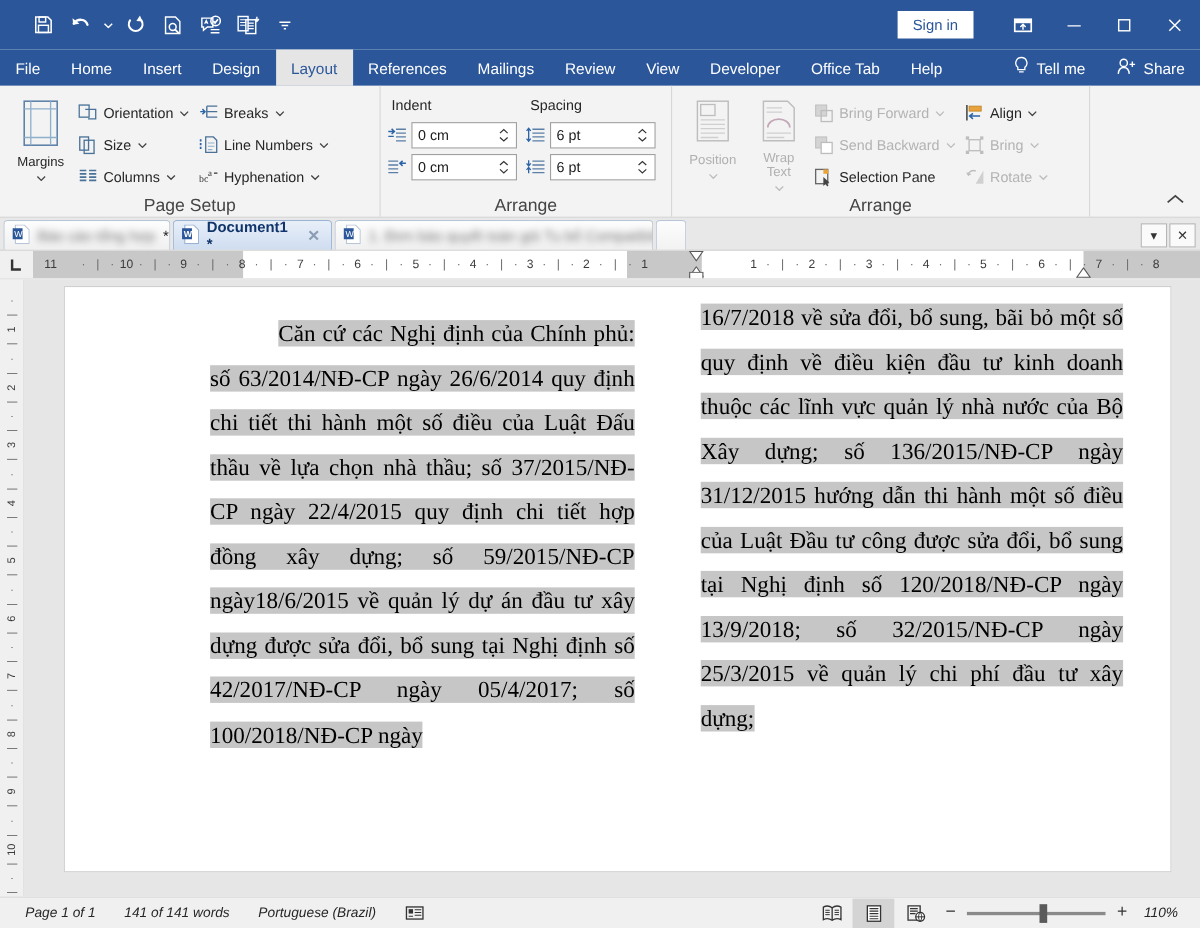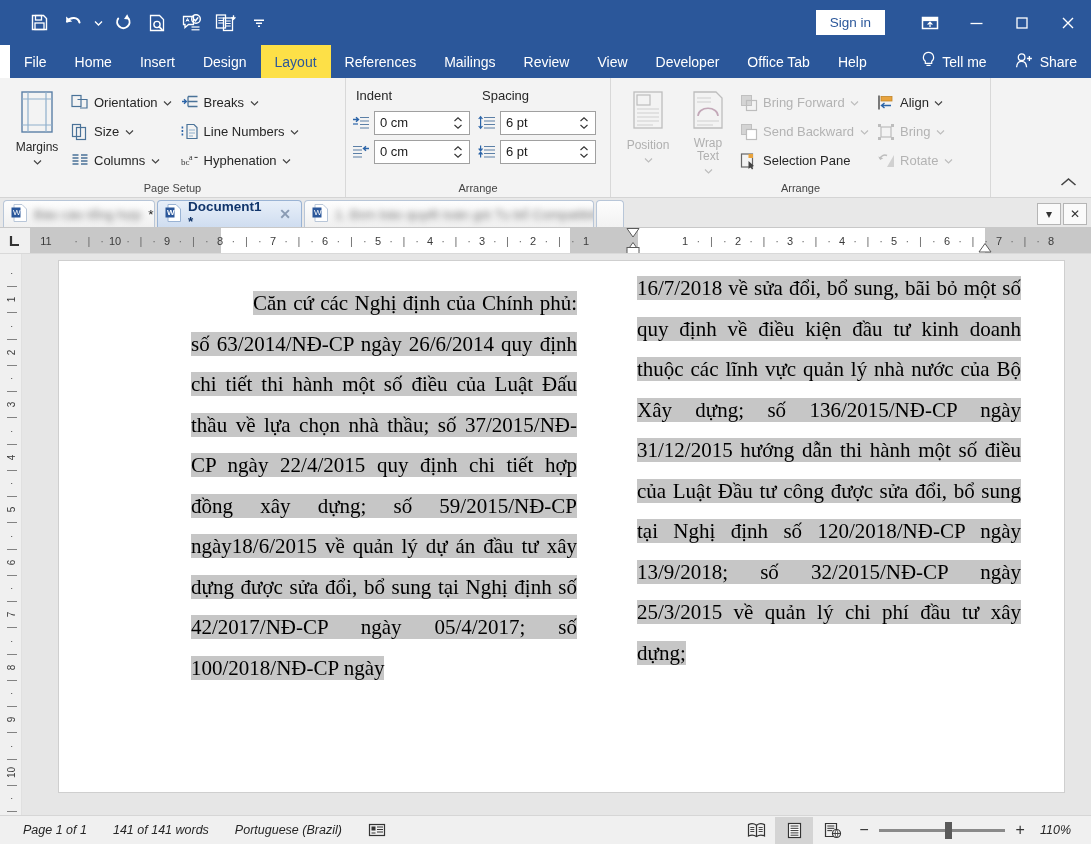--- a/index.html
+++ b/index.html
@@ -75,32 +75,31 @@
   }
 
   
   .tabstrip {
     height: 33px;
     background: #2b579a;
     display: flex;
     align-items: stretch;
     flex: none;
     position: relative;
-    margin-left: 10px;
   }
   .rtab {
     display: flex; align-items: center;
     padding: 0 14px;
     color: #ffffff;
     font-size: 14px;
     cursor: default;
     white-space: nowrap;
   }
   .rtab.active {
-    background: #fde047;
+    background: #e5e5e5;
     color: #2b579a;
   }
   .rtab-icon-text { display:flex; align-items:center; gap: 6px; }
   .tabstrip-right { margin-left: auto; display:flex; align-items:stretch; }
 
   
   .ribbon {
     height: 120px;
     background: #f3f3f3;
     border-bottom: 1px solid #d4d4d4;
@@ -112,21 +111,21 @@
     position: relative;
     display: flex;
     flex-direction: column;
     padding: 6px 0 0 0;
     height: 100%;
   }
   .rgroup + .rgroup { border-left: 1px solid #d8d8d8; }
   .rgroup-body { flex: 1; display: flex; padding: 0 6px; }
   .rgroup-label {
     height: 18px;
-    font-size: 11px;
+    font-size: 16px;
     color: #444;
     text-align: center;
     line-height: 18px;
     position: relative;
   }
 
   .big-btn {
     width: 62px;
     display: flex; flex-direction: column;
     align-items: center; justify-content: flex-start;

